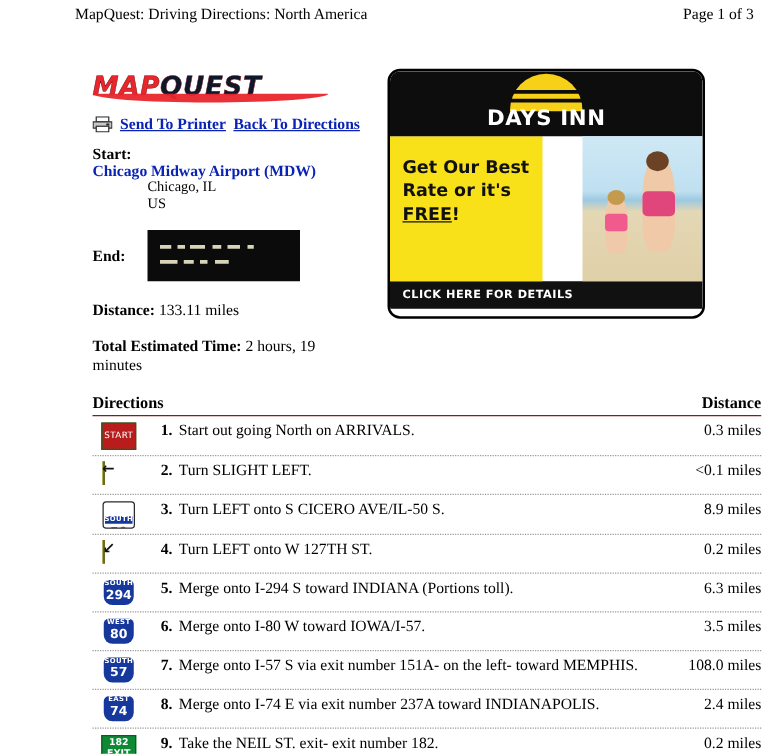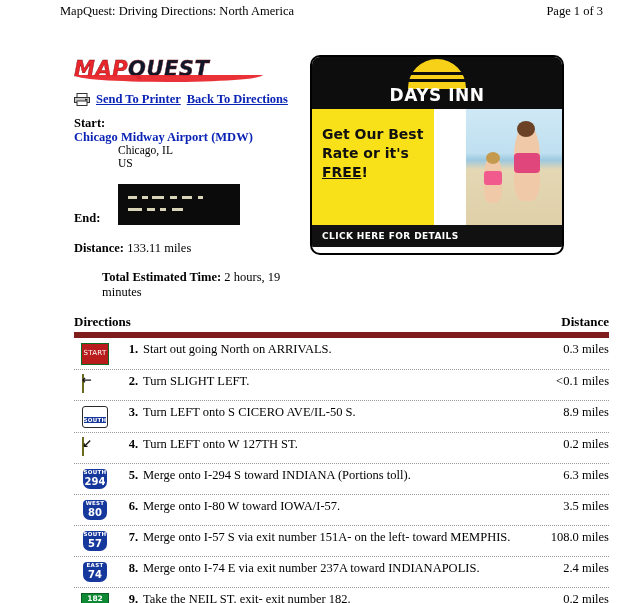--- a/index.html
+++ b/index.html
@@ -115,21 +115,21 @@
     font-size: 12.5px;
   }
   .addr-sub {
     padding-left: 44px;
     font-size: 11.5px;
     line-height: 13px;
   }
   .end-row {
     margin-top: 14px;
     display: flex;
-    align-items: flex-end;
+    align-items: center;
   }
   .end-blackbox {
     width: 122px;
     height: 41px;
     background: #0b0b0b;
     position: relative;
     overflow: hidden;
   }
   .end-blackbox .bit {
     position: absolute;
@@ -138,21 +138,20 @@
   }
 
   .distance-line {
     margin-top: 16px;
     font-size: 12.5px;
   }
   .distance-line .lbl { font-weight: bold; }
   .time-line {
     margin-top: 14px;
     font-size: 12.5px;
-    margin-left: 28px;
   }
   .time-line .lbl { font-weight: bold; }
 
   
   .ad {
     margin-left: 16px;
     width: 250px;
     height: 196px;
     border: 2px solid #000;
     border-radius: 10px;
@@ -272,21 +271,21 @@
   }
 
   
   .dir-head {
     margin: 14px 16px 0 74px;
     display: flex;
     justify-content: space-between;
     align-items: flex-end;
     font-weight: bold;
     font-size: 13px;
-    border-bottom: 6px solid #7f1d1d;
+    border-bottom: 1px solid #7f1d1d;
     padding-bottom: 2px;
   }
   .dir-list {
     margin: 0 16px 0 74px;
   }
   .dir-row {
     display: flex;
     align-items: flex-start;
     border-bottom: 1px dotted #9a9a9a;
     padding: 4px 0 4px 0;

